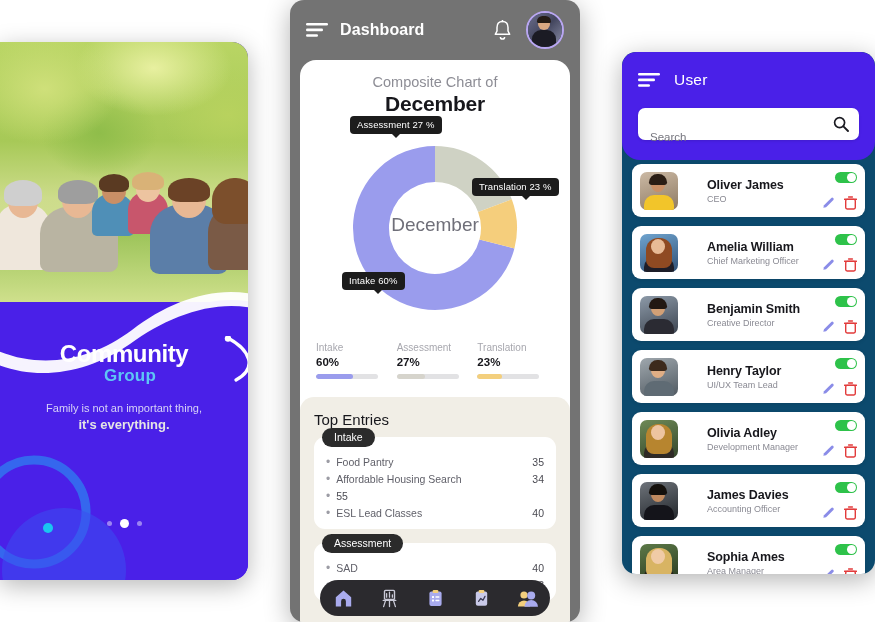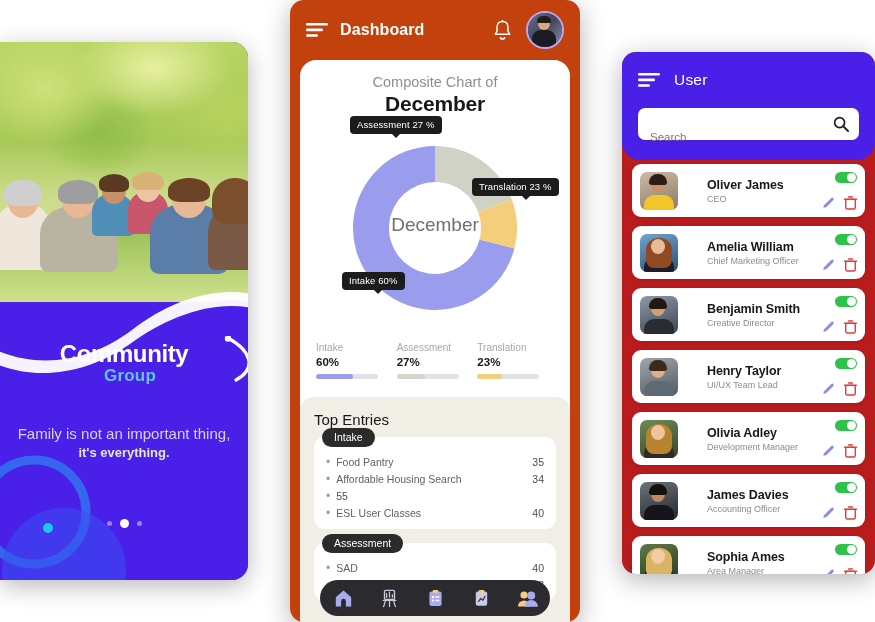--- a/index.html
+++ b/index.html
@@ -90,22 +90,22 @@
     font-size: 17px;
     font-weight: bold;
     color: #5ec6f5;
     letter-spacing: 0.2px;
     line-height: 1;
     margin-top: 1px;
     margin-left: 12px;
   }
   #brand-swoosh { position: absolute; left: 156px; top: -6px; }
   #tagline1 {
-    margin-top: 38px;
-    font-size: 15px;
+    margin-top: 16px;
+    font-size: 11px;
     color: #d7d2f7;
     line-height: 1.45;
   }
   #tagline2 {
     font-size: 13px;
     font-weight: bold;
     color: #e5e5e5;
     line-height: 1.3;
   }
   #left-deco { position: absolute; left: 0; bottom: 0; width: 150px; height: 200px; z-index: 2; }
@@ -121,21 +121,21 @@
   #dots .dot { width: 5px; height: 5px; border-radius: 50%; background: rgba(255,255,255,0.45); }
   #dots .dot.active { width: 9px; height: 9px; background: #ffffff; margin-top: -2px; }
 
   
   #mid-panel {
     position: absolute;
     left: 290px;
     top: 0;
     width: 290px;
     height: 622px;
-    background: #c2410c;
+    background: #737373;
     border-radius: 14px;
     overflow: hidden;
     box-shadow: 0 6px 26px rgba(0,0,0,0.3);
   }
   #mid-header {
     position: relative;
     height: 60px;
     display: flex;
     align-items: center;
     padding: 0 16px;
@@ -298,21 +298,21 @@
   }
   #bottom-nav .nav-btn { cursor: pointer; display: flex; align-items: center; justify-content: center; width: 30px; height: 30px; }
 
   
   #right-panel {
     position: absolute;
     left: 622px;
     top: 52px;
     width: 253px;
     height: 522px;
-    background: #b91c1c;
+    background: #0c4a6e;
     border-radius: 14px;
     overflow: hidden;
     box-shadow: 0 6px 26px rgba(0,0,0,0.3);
   }
   #right-header {
     background: #4a20e8;
     height: 108px;
     border-radius: 14px 14px 18px 18px;
     position: relative;
     padding: 0 16px;
@@ -568,21 +568,21 @@
             <span class="entry-bullet">•</span>
             <span class="entry-label">Affordable Housing Search</span>
             <span class="entry-value">34</span>
           </div>
           <div class="entry-row">
             <span class="entry-bullet">•</span>
             <span class="entry-value">55</span>
           </div>
           <div class="entry-row">
             <span class="entry-bullet">•</span>
-            <span class="entry-label">ESL User Classes</span>
+            <span class="entry-label">ESL Lead Classes</span>
             <span class="entry-value">40</span>
           </div>
         </div>
       </div>
 
       <div class="entries-group">
         <div class="group-chip">Assessment</div>
         <div class="group-box">
           <div class="entry-row">
             <span class="entry-bullet">•</span>

